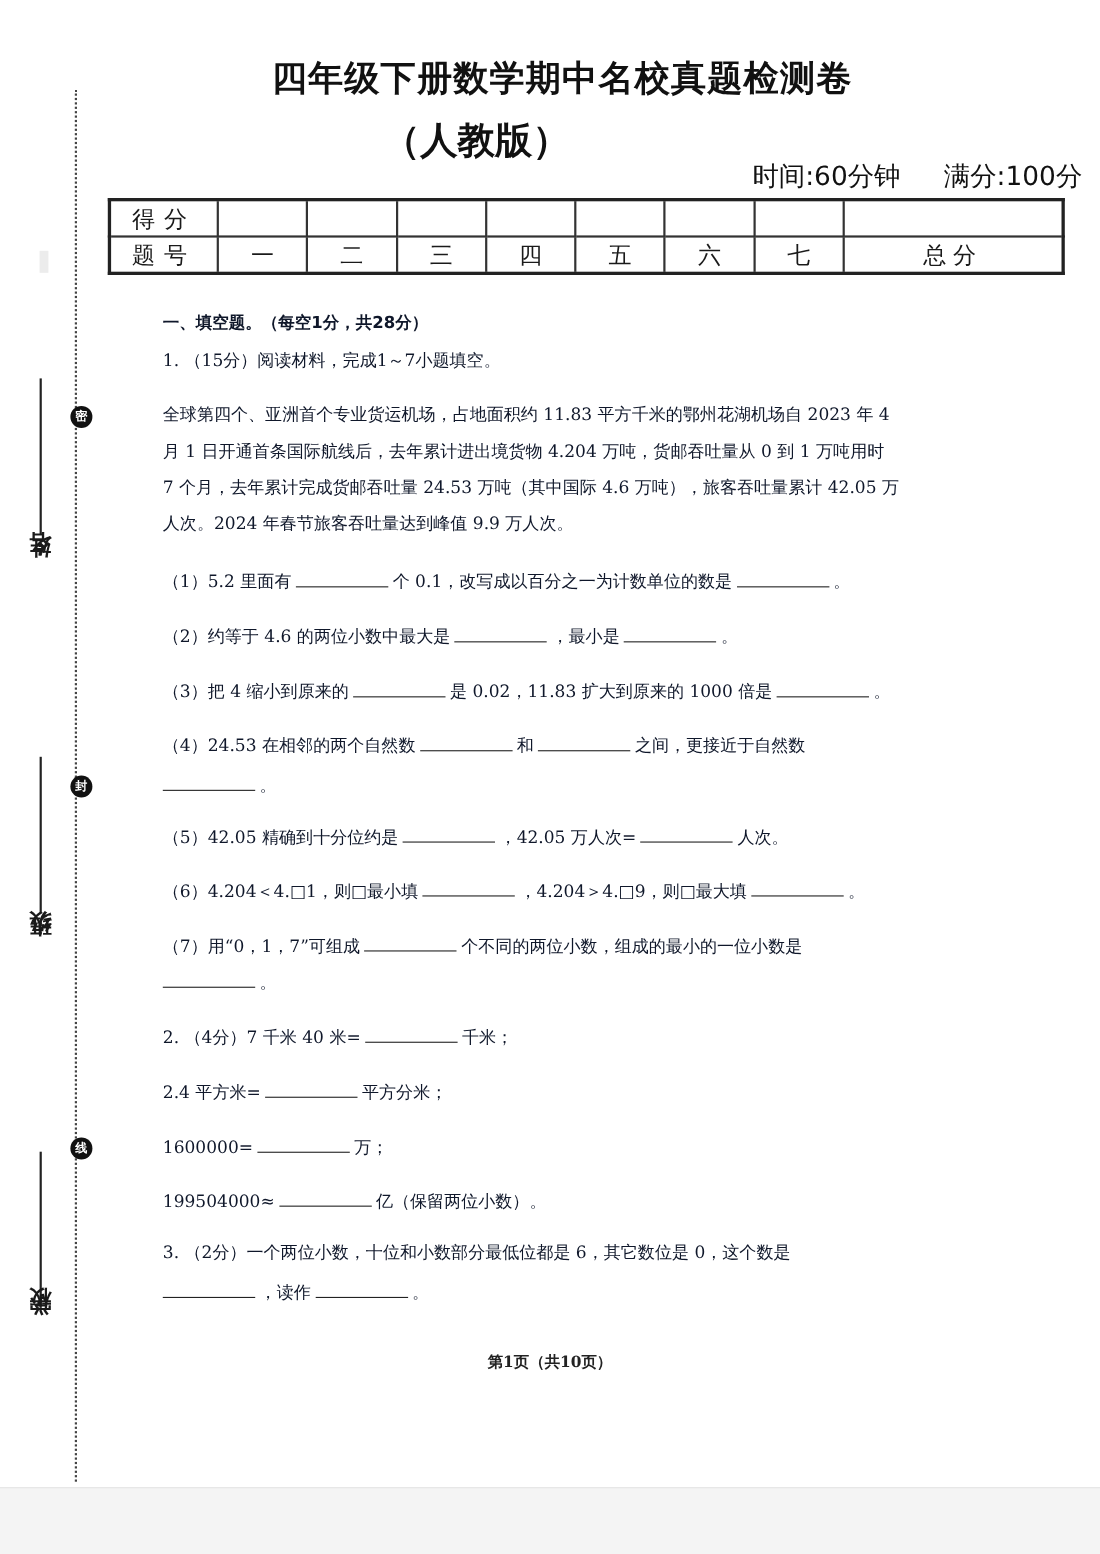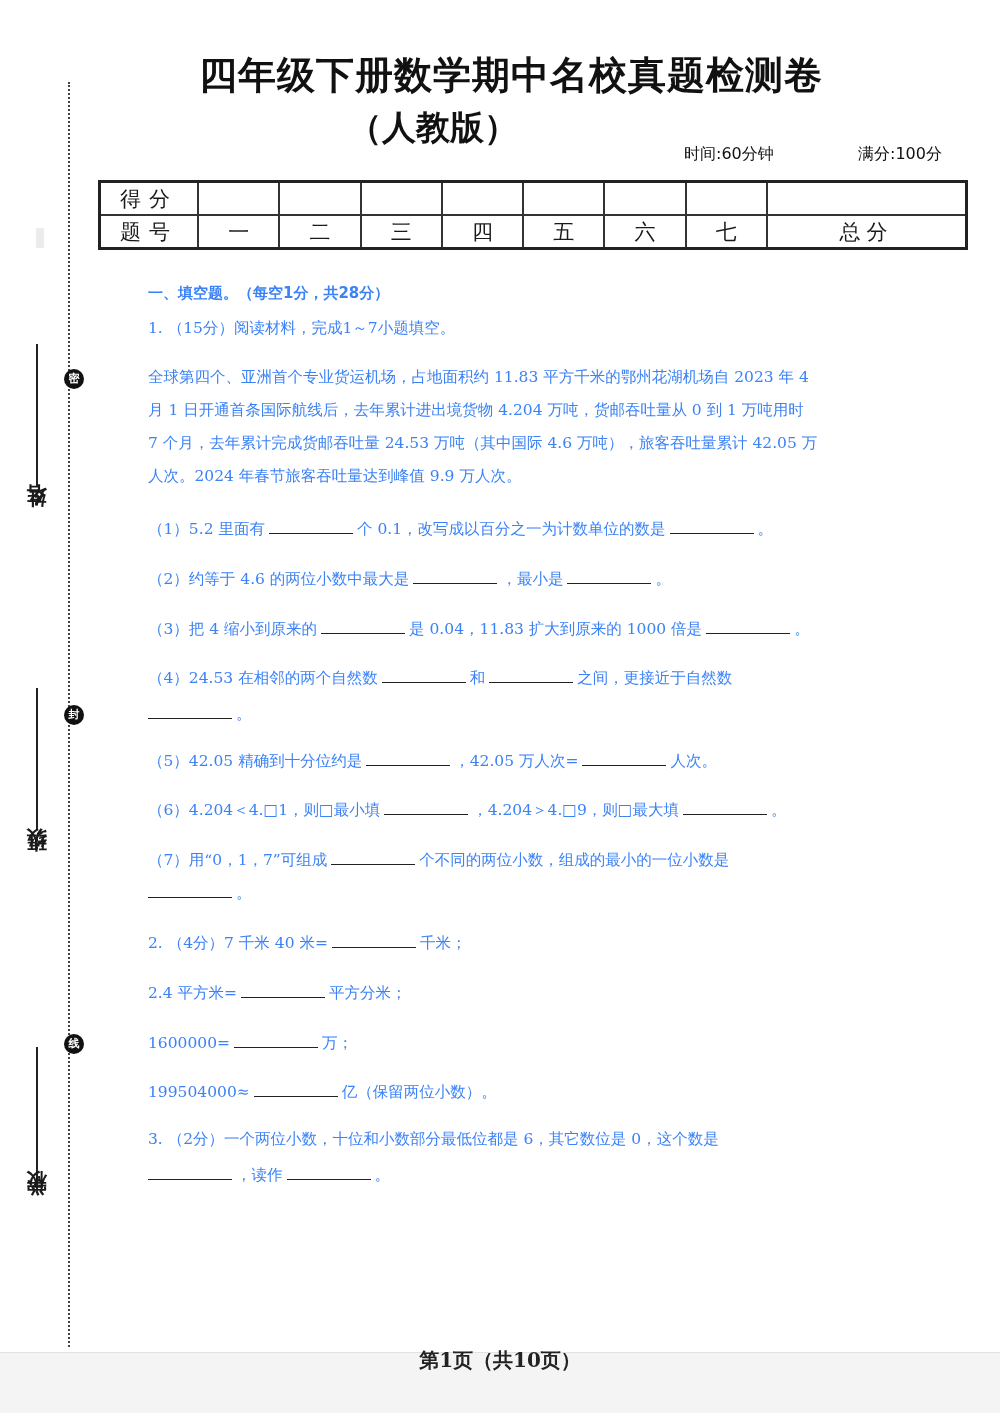--- a/index.html
+++ b/index.html
@@ -29,53 +29,53 @@
     position: absolute; left: 22px; width: 26px;
     font-family: "DejaVu Sans", sans-serif; font-weight: bold; font-size: 20px;
     writing-mode: vertical-rl; transform: rotate(180deg);
     letter-spacing: 4px;
   }
   .smudge { position: absolute; left: 36px; top: 228px; width: 8px; height: 20px; background: #ececec; }
 
   
   .title {
     position: absolute; left: 0; width: 1000px; top: 50px; text-align: center;
-    font-family: "DejaVu Sans", sans-serif; font-weight: bold; font-size: 38px;
+    font-family: "DejaVu Sans", sans-serif; font-weight: bold; font-size: 32px;
     letter-spacing: 1px; color: #111; padding-left: 22px; box-sizing: border-box;
   }
   .subtitle {
     position: absolute; left: 0; width: 840px; top: 105px; text-align: center;
     font-family: "DejaVu Sans", sans-serif; font-weight: bold; font-size: 34px; color: #111;
     padding-left: 26px; box-sizing: border-box;
   }
-  .meta { position: absolute; top: 144px; font-size: 16px; font-family: "DejaVu Sans", sans-serif; color: #111; }
+  .meta { position: absolute; top: 144px; font-size: 24px; font-family: "DejaVu Sans", sans-serif; color: #111; }
   .meta.time { left: 684px; }
   .meta.full { left: 858px; text-align: right; }
 
   
   table.score {
     position: absolute; left: 98px; top: 180px; width: 870px;
     border-collapse: collapse; border: 3px solid #222;
     font-family: "DejaVu Sans", sans-serif; font-size: 21px;
   }
   table.score td {
     border: 2px solid #333; height: 31px; text-align: center; padding: 0;
   }
   table.score td.rowhead { width: 96px; letter-spacing: 8px; }
 
   
-  .line { position: absolute; left: 148px; font-size: 15.5px; white-space: nowrap; color: #3b82f6; }
+  .line { position: absolute; left: 148px; font-size: 15.5px; white-space: nowrap; color: #0f172a; }
   .section-title { font-weight: bold; font-family: "DejaVu Sans", sans-serif; font-size: 15px; }
   .blank {
     display: inline-block; width: 84px; height: 16px; border-bottom: 1.5px solid #222;
     margin: 0 4px; vertical-align: baseline;
   }
   .footer {
-    position: absolute; left: 0; width: 1000px; top: 1347px; text-align: center;
-    font-size: 20px; font-weight: bold; color: #222; padding-left: 0px;
+    position: absolute; left: 0; width: 1000px; top: 1230px; text-align: center;
+    font-size: 14px; font-weight: bold; color: #222; padding-left: 0px;
   }
 </style>
 </head>
 <body>
 
 <div class="page">
 
   <div class="dotline"></div>
   <div class="smudge"></div>
   <div class="seal" style="top:369px">密</div>
@@ -133,21 +133,21 @@
 
   <div class="line" style="top:517px">
     <span>（1）5.2 里面有</span><span class="blank"></span><span>个 0.1，改写成以百分之一为计数单位的数是</span><span class="blank"></span><span>。</span>
   </div>
 
   <div class="line" style="top:567px">
     <span>（2）约等于 4.6 的两位小数中最大是</span><span class="blank"></span><span>，最小是</span><span class="blank"></span><span>。</span>
   </div>
 
   <div class="line" style="top:617px">
-    <span>（3）把 4 缩小到原来的</span><span class="blank"></span><span>是 0.04，11.83 扩大到原来的 1000 倍是</span><span class="blank"></span><span>。</span>
+    <span>（3）把 4 缩小到原来的</span><span class="blank"></span><span>是 0.02，11.83 扩大到原来的 1000 倍是</span><span class="blank"></span><span>。</span>
   </div>
 
   <div class="line" style="top:666px">
     <span>（4）24.53 在相邻的两个自然数</span><span class="blank"></span><span>和</span><span class="blank"></span><span>之间，更接近于自然数</span>
   </div>
   <div class="line" style="top:702px">
     <span class="blank" style="margin-left:0"></span><span>。</span>
   </div>
 
   <div class="line" style="top:749px">

